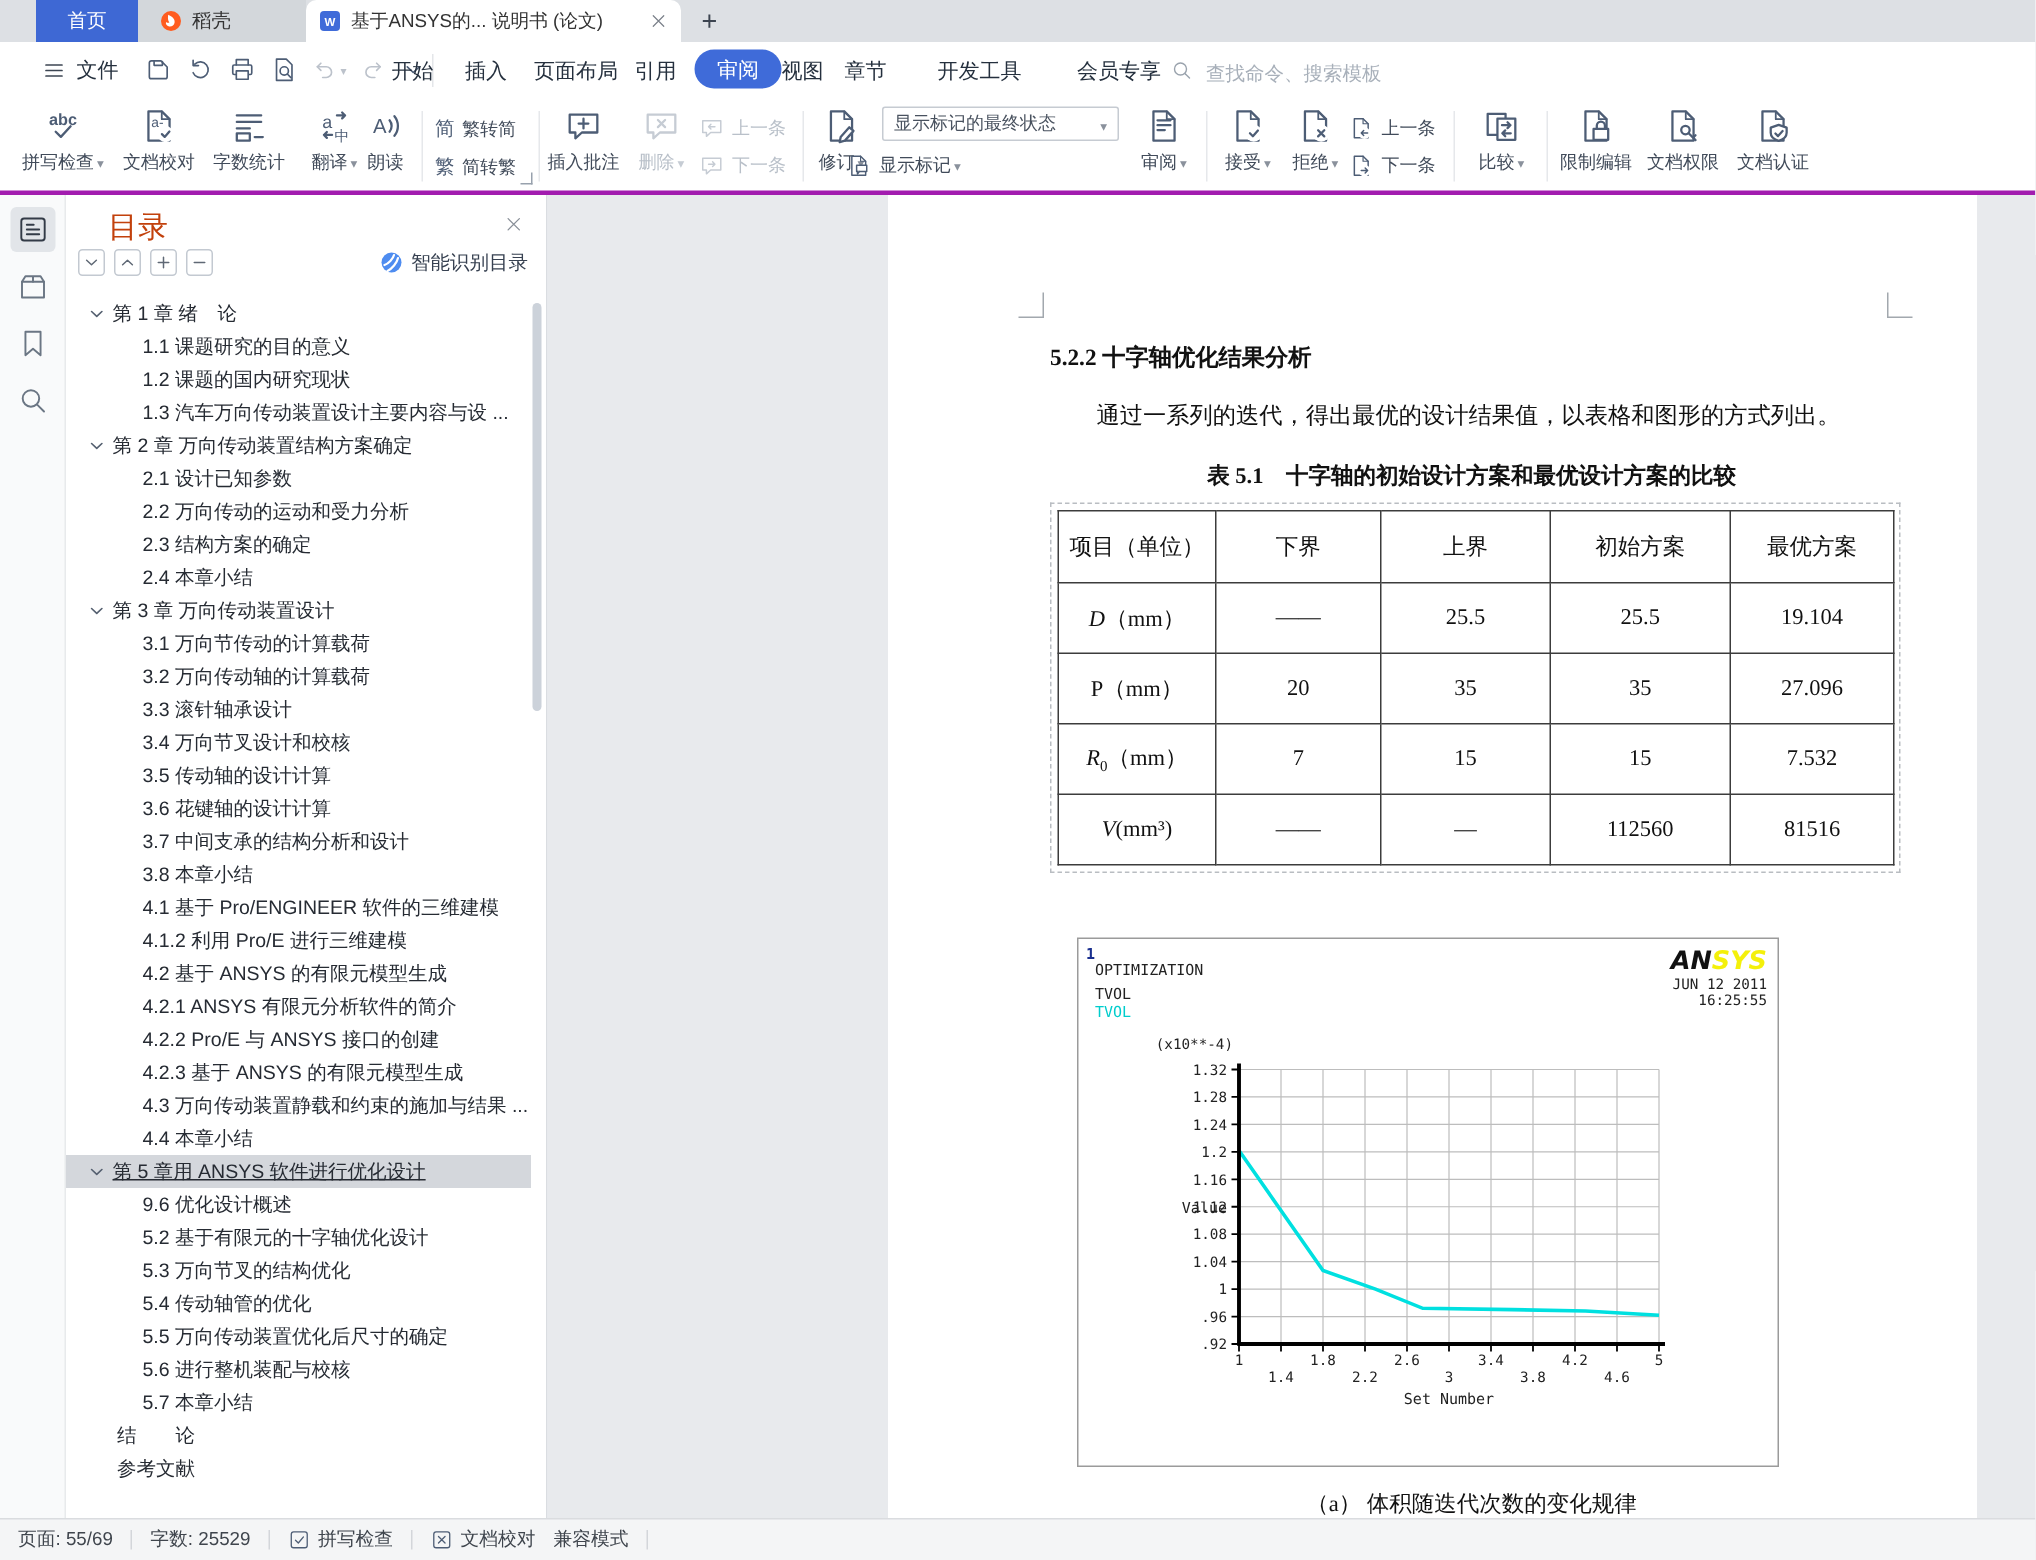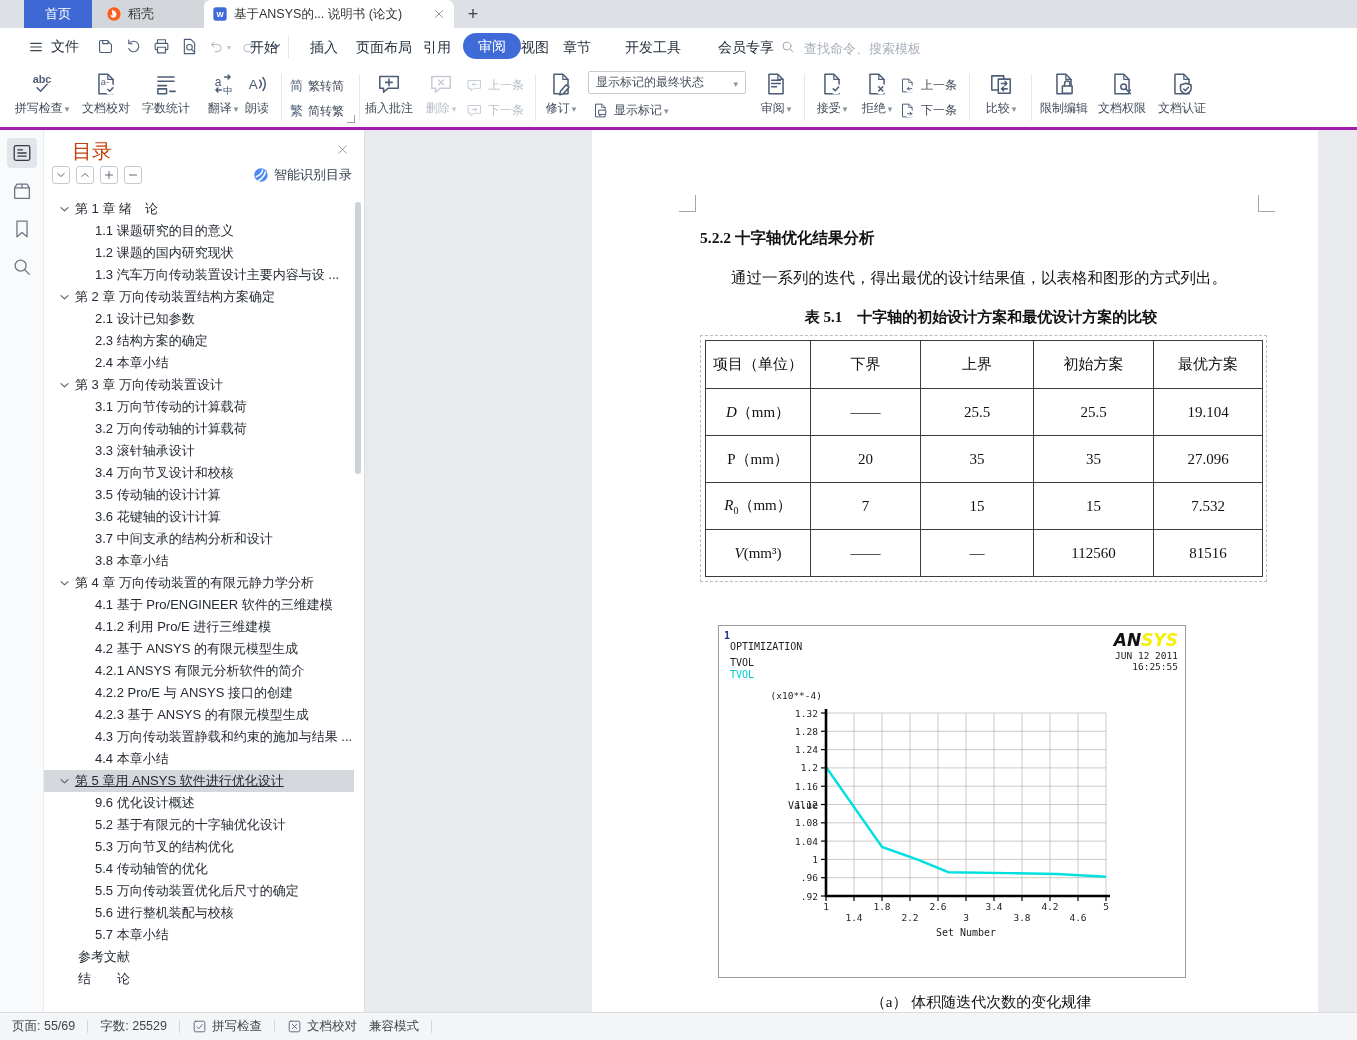--- a/index.html
+++ b/index.html
@@ -169,21 +169,21 @@
           <path d="M14 6.5l3 3-3 3"></path>
         </svg>
       </span>
     <span class="qat" style="left:266px">
         <svg viewBox="0 0 24 24" width="100%" height="100%" fill="none" stroke="currentColor" stroke-width="1.4" stroke-linecap="round" stroke-linejoin="round">
           <path d="M7 9.5l5 4.8 5-4.8"></path>
         </svg>
       </span>
     <span class="vdiv" style="left:288px"></span>
     <div id="menu-items">
-        <div class="mitem" style="left: 250px; text-align: right;">开始</div>
+        <div class="mitem" style="left: 261px; text-align: right;">开始</div>
         <div class="mitem" style="left: 310px;">插入</div>
         <div class="mitem" style="left: 356px;">页面布局</div>
         <div class="mitem" style="left: 423px;">引用</div>
         <div class="mitem pill" style="left: 463px;">审阅</div>
         <div class="mitem" style="left: 521px;">视图</div>
         <div class="mitem" style="left: 563px;">章节</div>
         <div class="mitem" style="left: 625px;">开发工具</div>
         <div class="mitem" style="left: 718px;">会员专享</div>
       </div>
     <span class="cmdsearch-ic">
@@ -301,21 +301,21 @@
             <path d="M13.7 3v4.8h4.8" stroke-width="1.1"></path>
             <path d="M11.5 18.8l5.3-6 2.6 2.2-5.3 6-3.2.9z" fill="#fff"></path>
           </svg>
         </span>
         <span class="cd">修订</span>
       </div>
     <div class="msel">
         <span>显示标记的最终状态</span>
         <span class="cd"></span>
       </div>
-    <div class="mrow" style="left:592px;top:36px">
+    <div class="mrow" style="left:564px;top:36px">
         <span class="mic">
           <svg viewBox="0 0 24 24" width="100%" height="100%" fill="none" stroke="currentColor" stroke-width="1.4" stroke-linecap="round" stroke-linejoin="round">
             <path d="M5.5 3h8.2l4.8 4.8V21h-13z"></path>
             <path d="M13.7 3v4.8h4.8" stroke-width="1.1"></path>
             <rect x="10" y="11.5" width="9.5" height="6" fill="#fff"></rect>
             <path d="M12.5 17.5l-1.7 2.2v-2.2" fill="#fff"></path>
           </svg>
         </span>
         <span class="cd">显示标记</span>
       </div>
@@ -506,20 +506,23 @@
             <svg viewBox="0 0 24 24" width="100%" height="100%" fill="none" stroke="currentColor" stroke-width="1.4" stroke-linecap="round" stroke-linejoin="round">
               <path d="M4.5 8l7.5 7 7.5-7" stroke-width="2.4"></path>
             </svg>
           </span>
           <span>第 2 章 万向传动装置结构方案确定</span>
         </div>
         <div class="toc-row sub">
           <span>2.1 设计已知参数</span>
         </div>
         <div class="toc-row sub">
+          <span>2.2 万向传动的运动和受力分析</span>
+        </div>
+        <div class="toc-row sub">
           <span>2.3 结构方案的确定</span>
         </div>
         <div class="toc-row sub">
           <span>2.4 本章小结</span>
         </div>
         <div class="toc-row chapter">
           <span class="chev">
             <svg viewBox="0 0 24 24" width="100%" height="100%" fill="none" stroke="currentColor" stroke-width="1.4" stroke-linecap="round" stroke-linejoin="round">
               <path d="M4.5 8l7.5 7 7.5-7" stroke-width="2.4"></path>
             </svg>
@@ -543,28 +546,20 @@
         </div>
         <div class="toc-row sub">
           <span>3.6 花键轴的设计计算</span>
         </div>
         <div class="toc-row sub">
           <span>3.7 中间支承的结构分析和设计</span>
         </div>
         <div class="toc-row sub">
           <span>3.8 本章小结</span>
         </div>
-        <div class="toc-row chapter">
-          <span class="chev">
-            <svg viewBox="0 0 24 24" width="100%" height="100%" fill="none" stroke="currentColor" stroke-width="1.4" stroke-linecap="round" stroke-linejoin="round">
-              <path d="M4.5 8l7.5 7 7.5-7" stroke-width="2.4"></path>
-            </svg>
-          </span>
-          <span>第 4 章  万向传动装置的有限元静力学分析</span>
-        </div>
         <div class="toc-row sub">
           <span>4.1 基于 Pro/ENGINEER 软件的三维建模</span>
         </div>
         <div class="toc-row sub">
           <span>4.1.2 利用 Pro/E 进行三维建模</span>
         </div>
         <div class="toc-row sub">
           <span>4.2 基于 ANSYS 的有限元模型生成</span>
         </div>
         <div class="toc-row sub">
@@ -605,24 +600,24 @@
         <div class="toc-row sub">
           <span>5.5 万向传动装置优化后尺寸的确定</span>
         </div>
         <div class="toc-row sub">
           <span>5.6 进行整机装配与校核</span>
         </div>
         <div class="toc-row sub">
           <span>5.7  本章小结</span>
         </div>
         <div class="toc-row plain">
+          <span>结　　论</span>
+        </div>
+        <div class="toc-row plain">
           <span>参考文献</span>
-        </div>
-        <div class="toc-row plain">
-          <span>结　　论</span>
         </div>
       </div>
     <div class="tocscroll"></div>
   </div>
 
   <div class="docarea">
     <div class="page">
       <span class="cropL"></span>
       <span class="cropR"></span>
       <div class="dheading docserif">5.2.2 十字轴优化结果分析</div>

